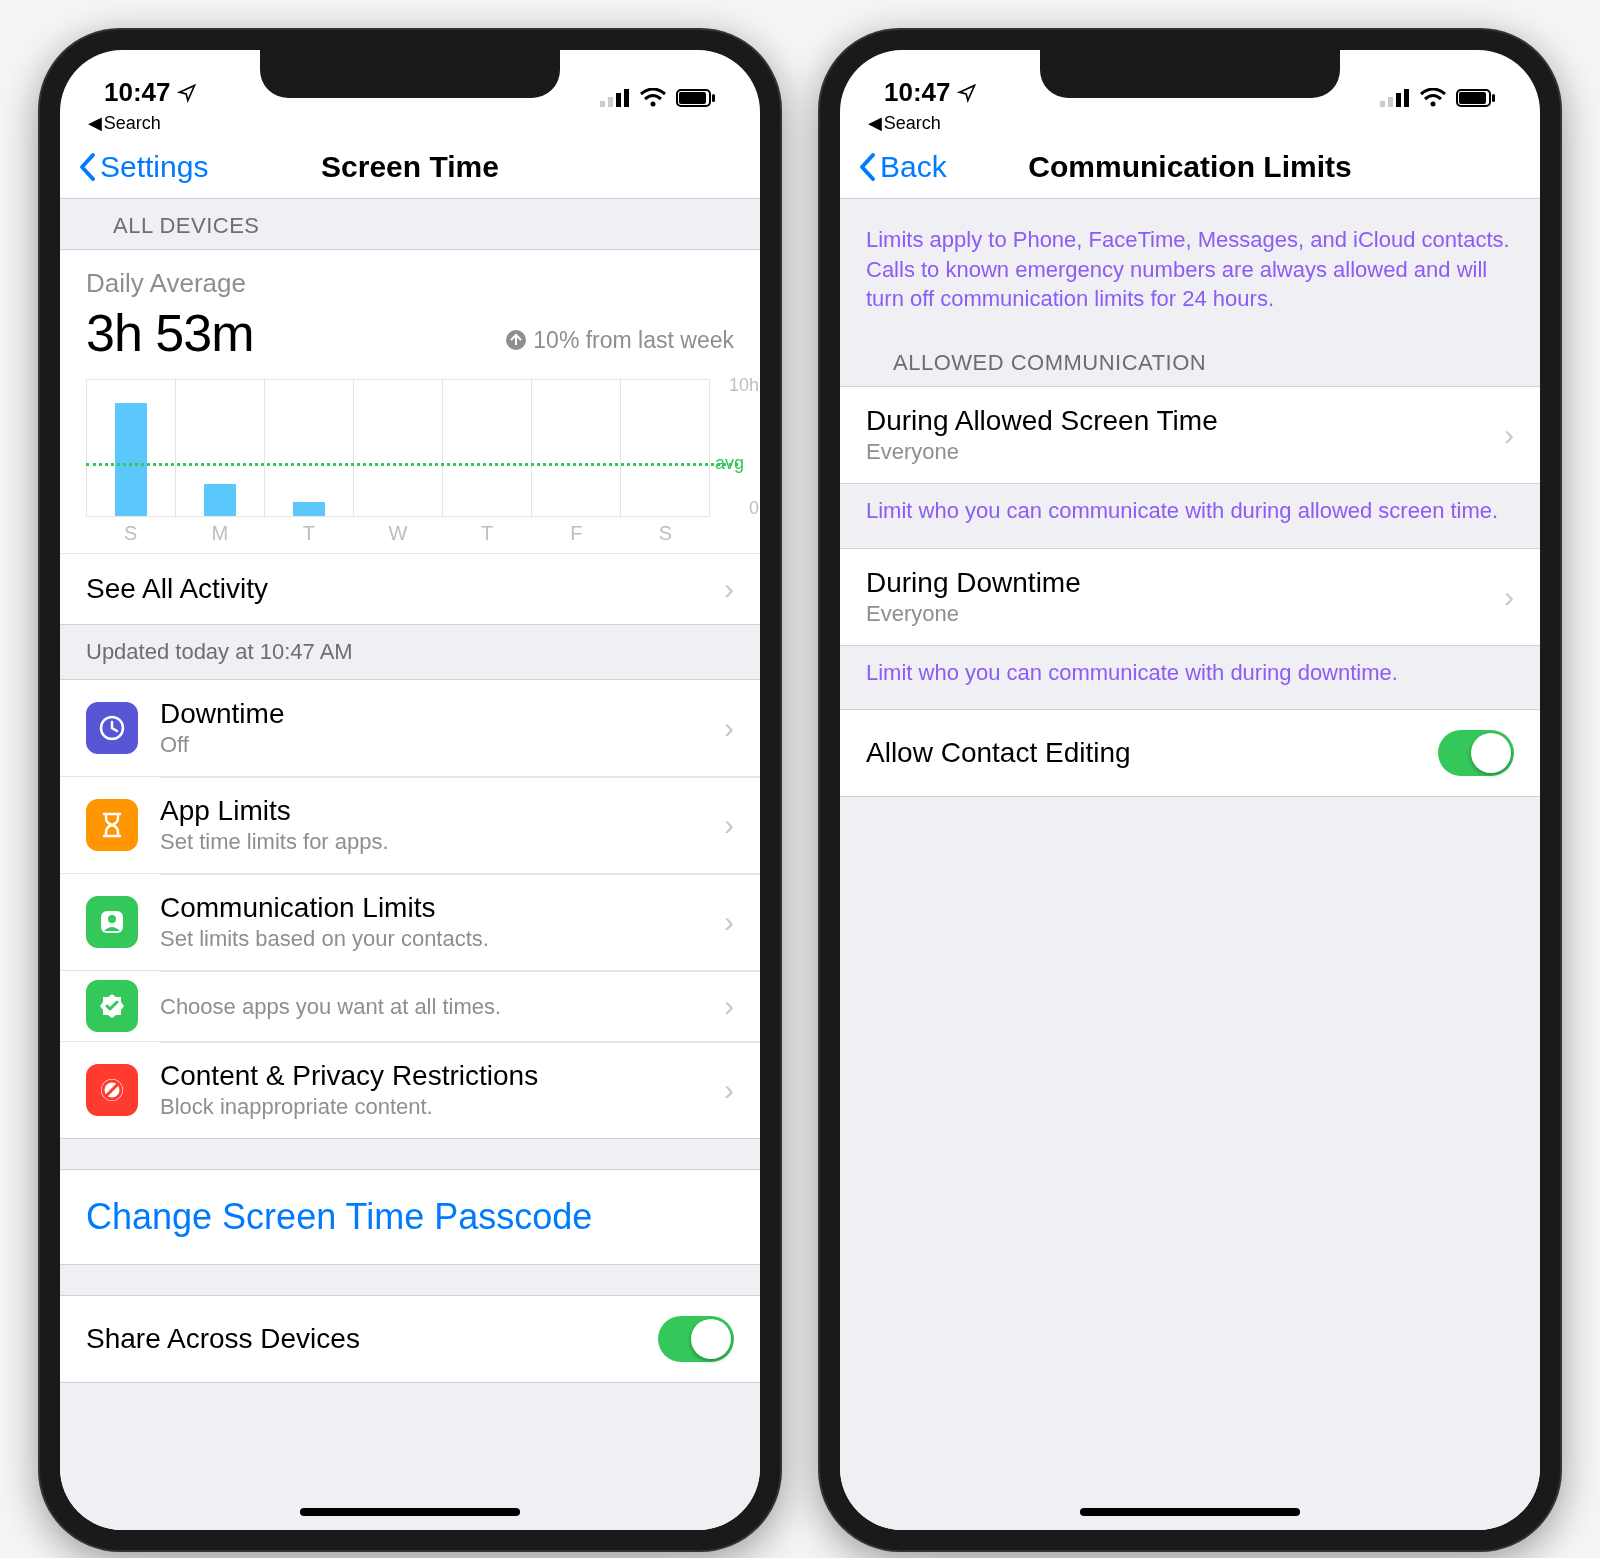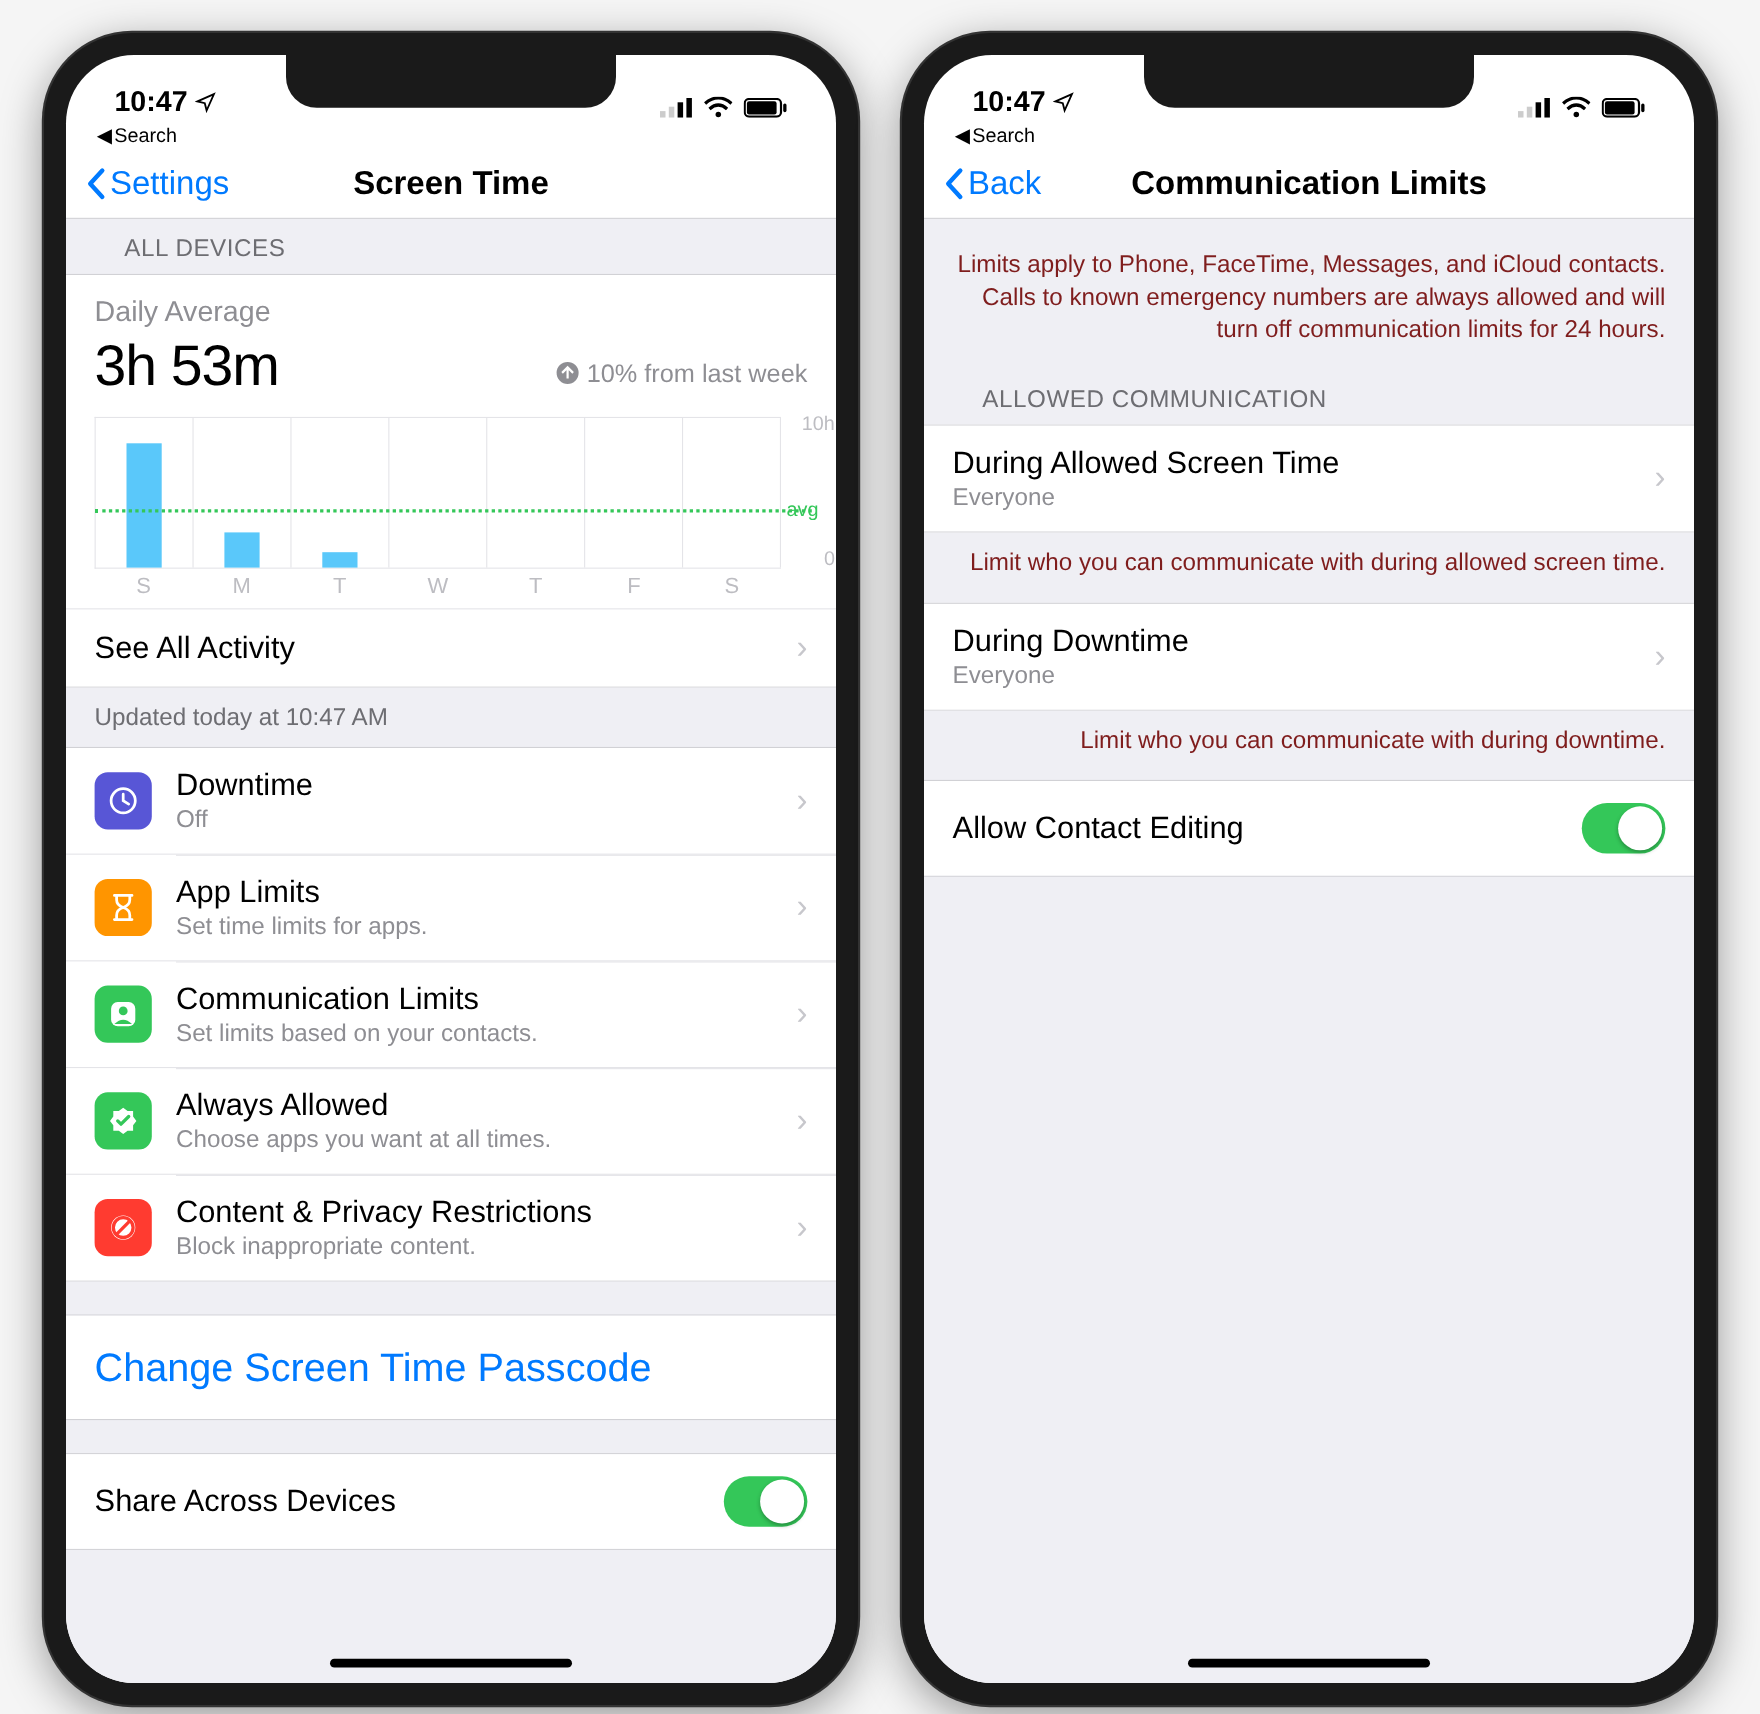--- a/index.html
+++ b/index.html
@@ -89,24 +89,23 @@
   }
   .section-header {
     font-size: 22px;
     color: #6d6d72;
     padding: 14px 26px 10px;
     letter-spacing: 0.5px;
     margin-left: 27px;
   }
   .section-footer {
     font-size: 22px;
-    color: #7f1d1d;
+    color: #8b5cf6;
     padding: 12px 26px 22px;
     line-height: 1.35;
-    text-align: right;
   }
   .plain-footer {
     font-size: 22px;
     color: #6d6d72;
     padding: 14px 26px;
   }
   .white-block {
     background: #fff;
     border-top: 1px solid #d1d1d5;
     border-bottom: 1px solid #d1d1d5;
@@ -357,21 +356,20 @@
         </div>
 
         <div class="list-row indent">
           <div class="row-icon" style="background:#34c759">
             <svg width="30" height="30" viewBox="0 0 30 30">
                 <path d="M15 3 L19 6 L24 6 L24 11 L27 15 L24 19 L24 24 L19 24 L15 27 L11 24 L6 24 L6 19 L3 15 L6 11 L6 6 L11 6 Z" fill="#fff"></path>
                 <path d="M10 15 L13 18 L20 11" stroke="#34c759" stroke-width="3" fill="none" stroke-linecap="round" stroke-linejoin="round"></path>
               </svg>
           </div>
           <div class="row-main">
-            <div class="row-title">Always Allowed</div>
             <div class="row-sub">Choose apps you want at all times.</div>
           </div>
           <span class="chevron">›</span>
         </div>
 
         <div class="list-row indent">
           <div class="row-icon" style="background:#ff3b30">
             <svg width="30" height="30" viewBox="0 0 30 30">
                 <circle cx="15" cy="15" r="11" fill="#fff"></circle>
                 <circle cx="15" cy="15" r="9" fill="none" stroke="#ff3b30" stroke-width="3"></circle>

